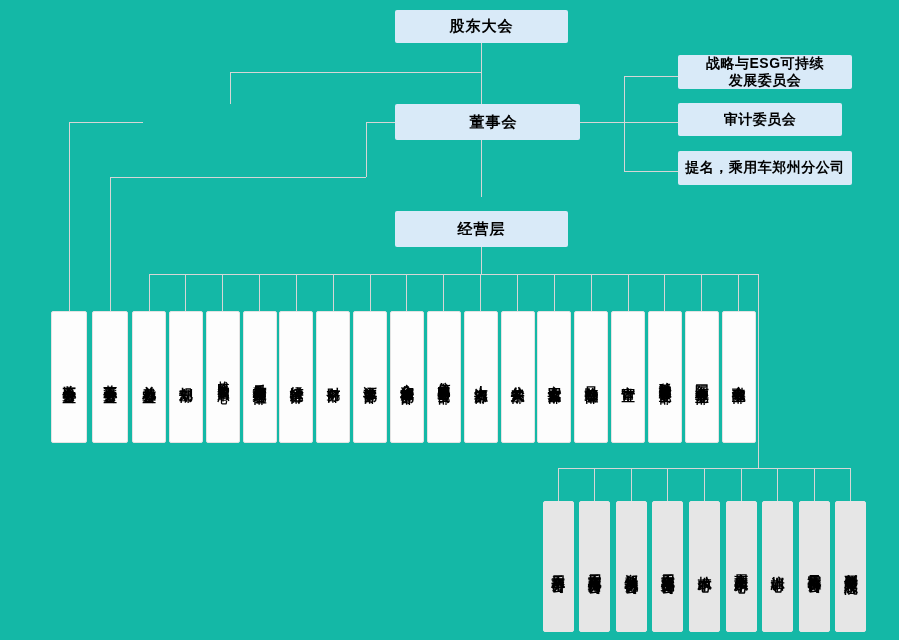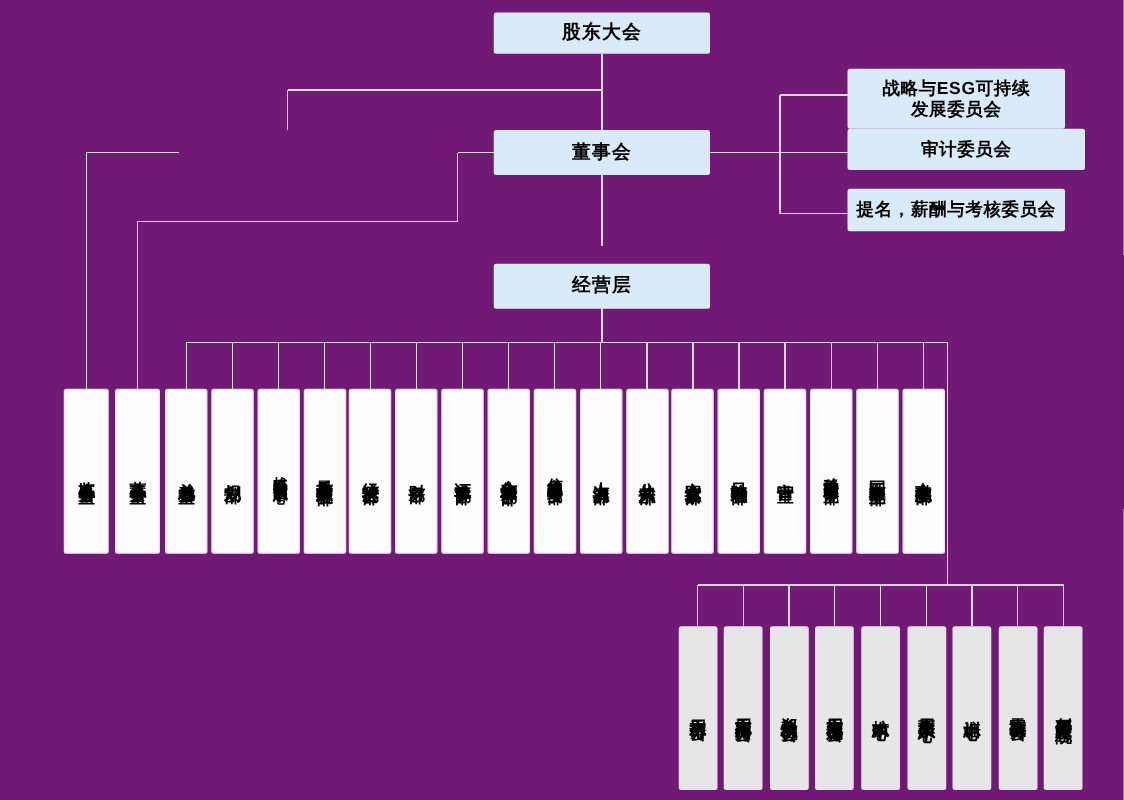--- a/index.html
+++ b/index.html
@@ -1,17 +1,17 @@
 <!DOCTYPE html>
 <html><head>
 <meta charset="utf-8">
 <style>
   html,body{margin:0;padding:0;background:#ffffff;}
   #canvas{
-    position:relative;width:899px;height:640px;background:#701a75;overflow:hidden;
+    position:relative;width:899px;height:640px;background:#14b8a6;overflow:hidden;
     font-family:"Liberation Sans",sans-serif;color:#000;
   }
   #wires{position:absolute;left:0;top:0;width:899px;height:640px;shape-rendering:crispEdges;}
   .bluebox{
     position:absolute;display:flex;align-items:center;justify-content:center;
     background:#d9eaf8;font-weight:bold;font-size:15px;letter-spacing:1px;
     text-align:center;white-space:pre-line;line-height:1.25;border-radius:2px;
   }
   .committee{font-size:14px;letter-spacing:0.5px;}
   .vbox{
@@ -73,29 +73,29 @@
       <line x1="704.4" y1="468" x2="704.4" y2="501" stroke="#d6d6d6" stroke-width="1"></line>
       <line x1="741" y1="468" x2="741" y2="501" stroke="#d6d6d6" stroke-width="1"></line>
       <line x1="777.6" y1="468" x2="777.6" y2="501" stroke="#d6d6d6" stroke-width="1"></line>
       <line x1="814.2" y1="468" x2="814.2" y2="501" stroke="#d6d6d6" stroke-width="1"></line>
       <line x1="850.8" y1="468" x2="850.8" y2="501" stroke="#d6d6d6" stroke-width="1"></line>
     </svg>
 
   <div class="bluebox" style="left:395px;top:10px;width:173px;height:33px;">股东大会</div>
 
 
-  <div class="bluebox" style="left:395px;top:104px;width:173px;height:36px;">董事会</div>
+  <div class="bluebox" style="left:395px;top:104px;width:173px;height:36px;padding-left:12px;">董事会</div>
 
   <div class="bluebox" style="left:395px;top:211px;width:173px;height:36px;">经营层</div>
 
   <div id="committees">
-      <div class="bluebox committee" style="left: 678px; top: 55px; width: 174px; height: 48px;">战略与ESG可持续
+      <div class="bluebox committee" style="left: 678px; top: 55px; width: 174px; height: 34px;">战略与ESG可持续
 发展委员会</div>
-      <div class="bluebox committee" style="left: 678px; top: 103px; width: 190px; height: 33px;">审计委员会</div>
-      <div class="bluebox committee" style="left: 678px; top: 151px; width: 174px; height: 34px;">提名，薪酬与考核委员会</div>
+      <div class="bluebox committee" style="left: 678px; top: 103px; width: 164px; height: 33px;">审计委员会</div>
+      <div class="bluebox committee" style="left: 678px; top: 151px; width: 174px; height: 34px;">提名，乘用车郑州分公司</div>
     </div>
   <div id="departments">
       <div class="vbox deptbox" style="left: 51px; top: 311px; width: 36px; height: 132px;">
         <span class="vlabel" style="font-size: 13.5px;">监事会办公室</span>
       </div>
       <div class="vbox deptbox" style="left: 92px; top: 311px; width: 36px; height: 132px;">
         <span class="vlabel" style="font-size: 13.5px;">董事会办公室</span>
       </div>
       <div class="vbox deptbox" style="left: 132px; top: 311px; width: 34px; height: 132px;">
         <span class="vlabel" style="font-size: 13.5px;">总裁办公室</span>

